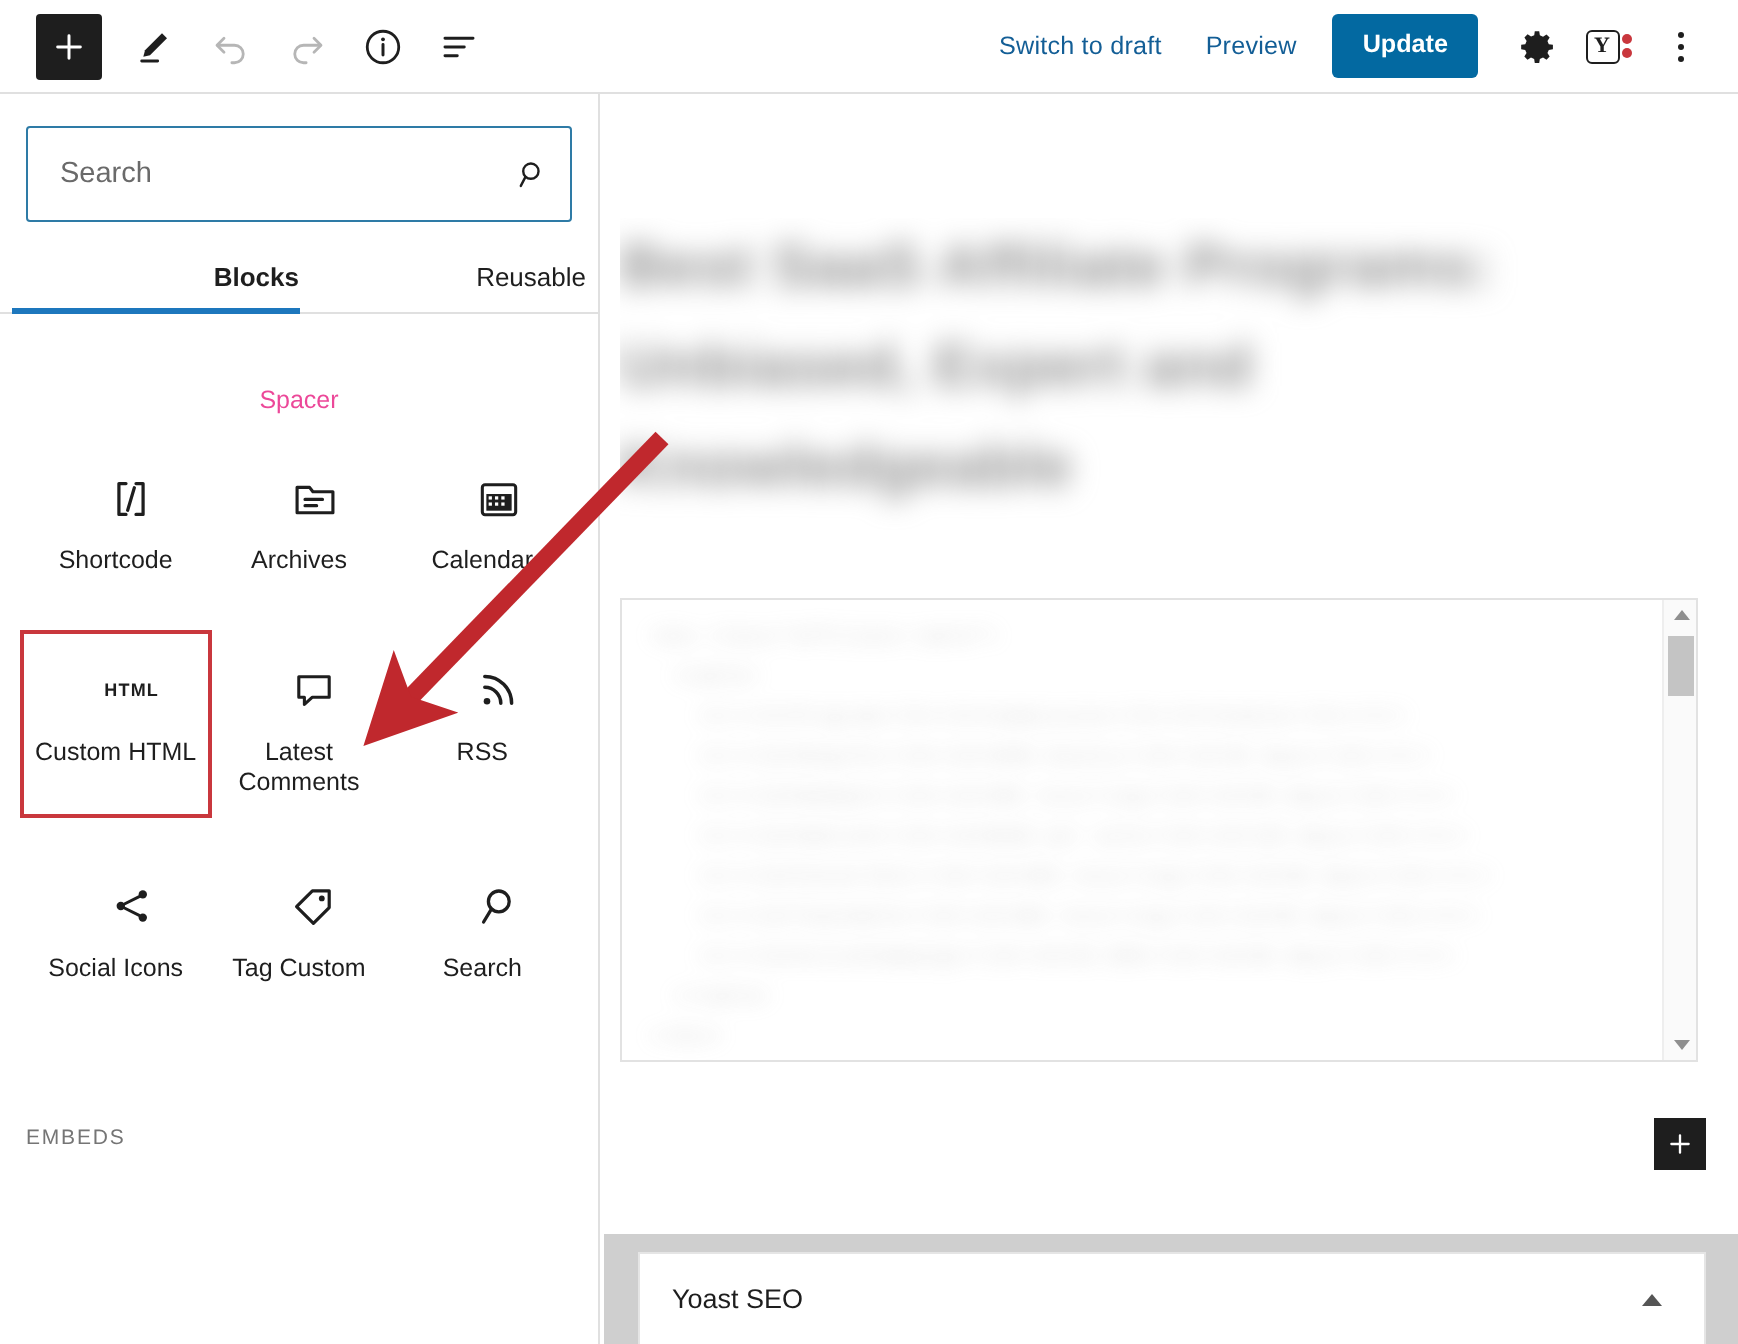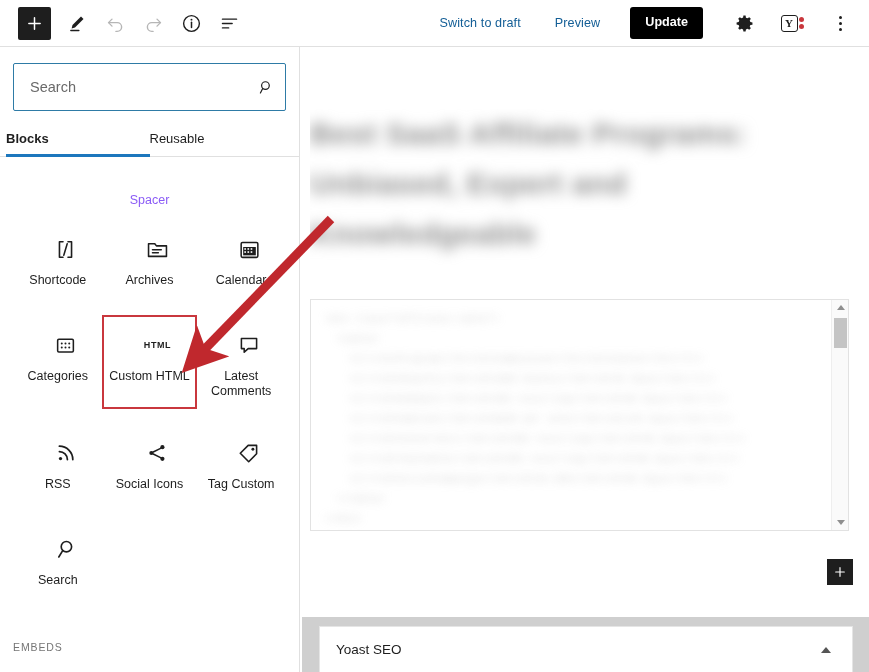--- a/index.html
+++ b/index.html
@@ -23,21 +23,21 @@
   .topbar {
     position: absolute; top: 0; left: 0;
     width: 869px; height: 47px;
     background: #ffffff;
     border-bottom: 1px solid #e0e0e0;
     display: flex; align-items: center;
   }
   .tb-left { display: flex; align-items: center; padding-left: 18px; gap: 4px; }
   .tb-right {
     margin-left: auto; display: flex; align-items: center;
-    padding-right: 12px; gap: 14px;
+    padding-right: 12px; gap: 2px;
   }
   .tb-btn {
     width: 34px; height: 34px;
     display: flex; align-items: center; justify-content: center;
     background: transparent; border: none; cursor: pointer;
     border-radius: 2px;
   }
   .tb-add {
     width: 33px; height: 33px;
     background: #1e1e1e; border-radius: 2px;
@@ -45,21 +45,21 @@
     margin-right: 5px; cursor: pointer;
   }
   .tb-add svg { display: block; }
   .icon-dim { opacity: .32; }
   .tb-link {
     font-size: 12.6px; color: #135e96;
     padding: 6px 10px; cursor: pointer;
     white-space: nowrap; letter-spacing: .1px;
   }
   .tb-update {
-    background: #000000; color: #fff;
+    background: #0369a1; color: #fff;
     font-size: 12.6px; font-weight: bold;
     border: none; border-radius: 3px;
     padding: 8px 15px; margin-left: 6px; margin-right: 10px;
     cursor: pointer; line-height: 1.2;
   }
   .yoast-icon {
     display: flex; align-items: center; gap: 1px;
   }
   .yoast-box {
     width: 17px; height: 17px;
@@ -104,42 +104,42 @@
     transform: translateY(-50%);
     display: flex; align-items: center; justify-content: center;
     cursor: pointer;
   }
   .tabs {
     display: flex; margin-top: 14px;
     border-bottom: 1px solid #e0e0e0;
     padding: 0 6px;
   }
   .tab {
-    flex: 1; text-align: left;
+    flex: 1; text-align: right;
     font-size: 13px; color: #1e1e1e;
     padding: 6px 0 10px 0;
     cursor: pointer; position: relative;
   }
   .tab.active { font-weight: bold; }
   .tab.active::after {
     content: ""; position: absolute;
     left: 0; right: 0; bottom: -1px; height: 3px;
     background: #1d77bd;
   }
   .panel-scroll {
     position: absolute; top: 141px; left: 0;
     width: 299px; height: 484px;
     overflow: hidden;
   }
   .partial-row {
     display: grid; grid-template-columns: repeat(3, 1fr);
     padding: 0 12px;
   }
   .partial-label {
-    text-align: center; font-size: 12.5px; color: #8b5cf6;
+    text-align: center; font-size: 12.5px; color: #ec4899;
     padding-top: 5px;
   }
   .section-title {
     font-size: 10.5px; letter-spacing: .9px;
     color: #757575; font-weight: normal;
     padding: 55px 0 0 13px;
     text-transform: uppercase;
   }
   .grid {
     display: grid; grid-template-columns: repeat(3, 1fr);
@@ -422,34 +422,20 @@
               <rect x="9.9" y="10.6" width="1.7" height="1.7" fill="#fff"></rect>
               <rect x="13.2" y="10.6" width="1.7" height="1.7" fill="#fff"></rect>
               <rect x="6.6" y="13.8" width="1.7" height="1.7" fill="#fff"></rect>
               <rect x="9.9" y="13.8" width="1.7" height="1.7" fill="#fff"></rect>
               <rect x="13.2" y="13.8" width="1.7" height="1.7" fill="#fff"></rect>
             </svg>
           </span>
           <span class="cl">Calendar</span>
         </div>
 
-        <div class="cell">
-          <span class="glyph">
-            <svg width="23" height="23" viewBox="0 0 24 24">
-              <rect x="3.8" y="5.4" width="16.4" height="13.3" rx="1.3" stroke="#1e1e1e" stroke-width="1.6" fill="none"></rect>
-              <circle cx="8.1" cy="9.8" r="1.05" fill="#1e1e1e"></circle>
-              <circle cx="12" cy="9.8" r="1.05" fill="#1e1e1e"></circle>
-              <circle cx="15.9" cy="9.8" r="1.05" fill="#1e1e1e"></circle>
-              <circle cx="8.1" cy="14" r="1.05" fill="#1e1e1e"></circle>
-              <circle cx="12" cy="14" r="1.05" fill="#1e1e1e"></circle>
-              <circle cx="15.9" cy="14" r="1.05" fill="#1e1e1e"></circle>
-            </svg>
-          </span>
-          <span class="cl">Categories</span>
-        </div>
 
         <div class="cell highlight">
           <span class="glyph">
             <span class="html-mark">HTML</span>
           </span>
           <span class="cl">Custom HTML</span>
         </div>
 
         <div class="cell">
           <span class="glyph">

